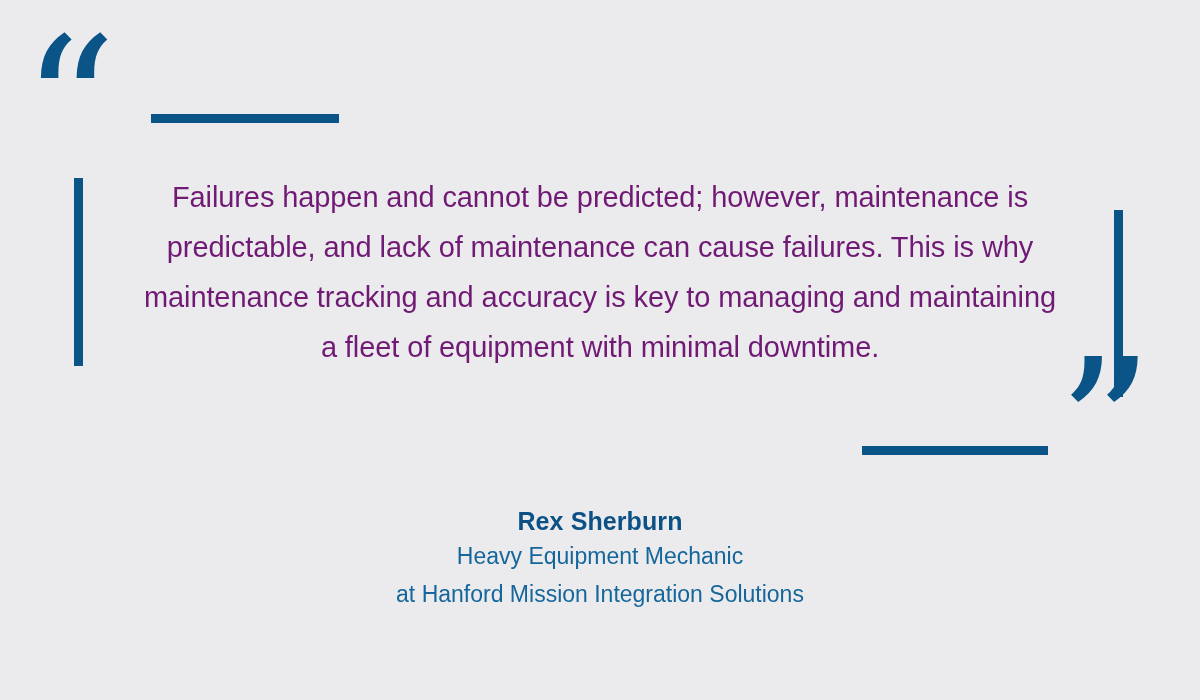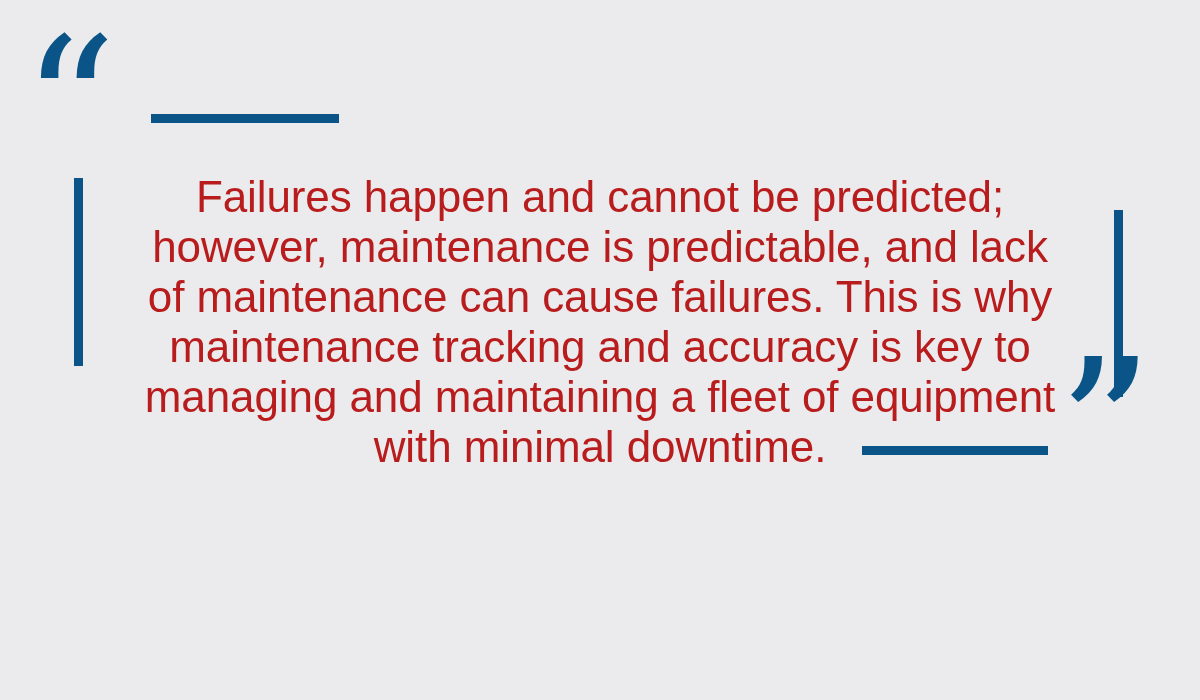--- a/index.html
+++ b/index.html
@@ -72,23 +72,23 @@
     height: 187px;
   }
 
   
   .quote-body {
     position: absolute;
     left: 140px;
     top: 172px;
     width: 920px;
     text-align: center;
-    font-size: 44px;
+    font-size: 29px;
     line-height: 50px;
-    color: #b91c1c;
+    color: #701a75;
     font-weight: 400;
     letter-spacing: -0.1px;
   }
 
   
   .attribution {
     position: absolute;
     left: 0;
     top: 505px;
     width: 1200px;
@@ -126,14 +126,19 @@
   <div class="rule-v rule-v-left"></div>
 
   <div class="quote-body">Failures happen and cannot be predicted; however, maintenance is predictable, and lack of maintenance can cause failures. This is why maintenance tracking and accuracy is key to managing and maintaining a fleet of equipment with minimal downtime.</div>
 
   <div class="rule-v rule-v-right"></div>
 
   <div class="rule-h rule-h-bottom"></div>
 
   <span class="quote-glyph quote-close">”</span>
 
+  <div class="attribution">
+    <div class="attr-name">Rex Sherburn</div>
+    <div class="attr-role">Heavy Equipment Mechanic</div>
+    <div class="attr-org">at Hanford Mission Integration Solutions</div>
+  </div>
 
 </div>
 
 </body></html>

